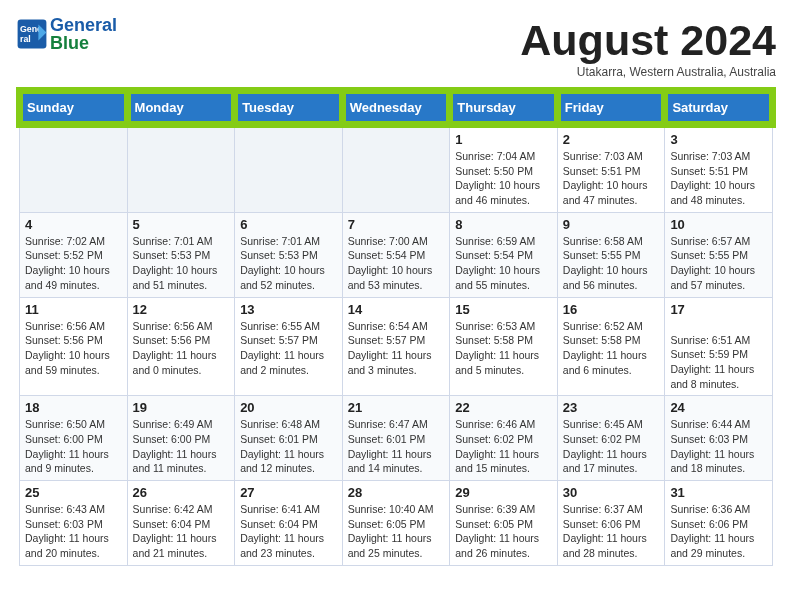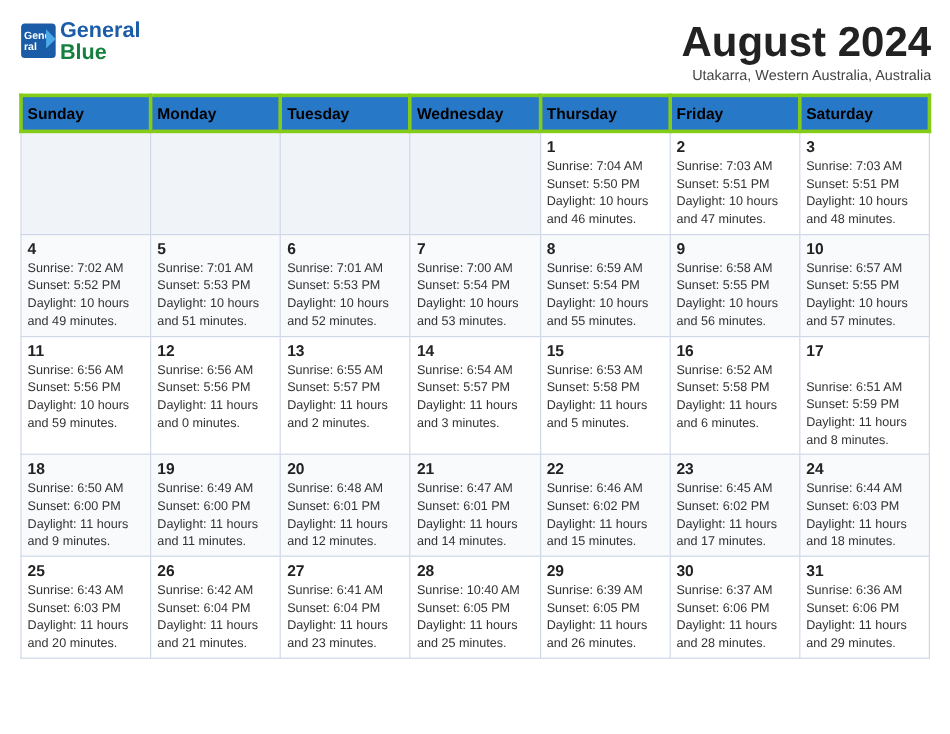--- a/index.html
+++ b/index.html
@@ -25,41 +25,41 @@
     }
     .logo-icon {
       width: 32px;
       height: 32px;
       margin-right: 2px;
     }
     .title-area {
       text-align: right;
     }
     .month-year {
-      font-size: 35px;
+      font-size: 43px;
       font-weight: bold;
       color: #222;
     }
     .location {
       font-size: 12px;
       color: #444;
     }
     .calendar {
       width: 100%;
       border-collapse: collapse;
       table-layout: fixed;
     }
     .calendar th {
       background-color: #2878c8;
-      color: #000000;
+      color: #ffffff;
       font-size: 13px;
       font-weight: bold;
       padding: 6px 4px;
       text-align: left;
-      border: 3px solid #84cc16;
+      border: 7px solid #84cc16;
     }
     .calendar td {
       vertical-align: top;
       border: 1px solid #d0d8e8;
       padding: 4px 5px;
       min-height: 80px;
       background: #fff;
       font-size: 11px;
       color: #333;
     }

